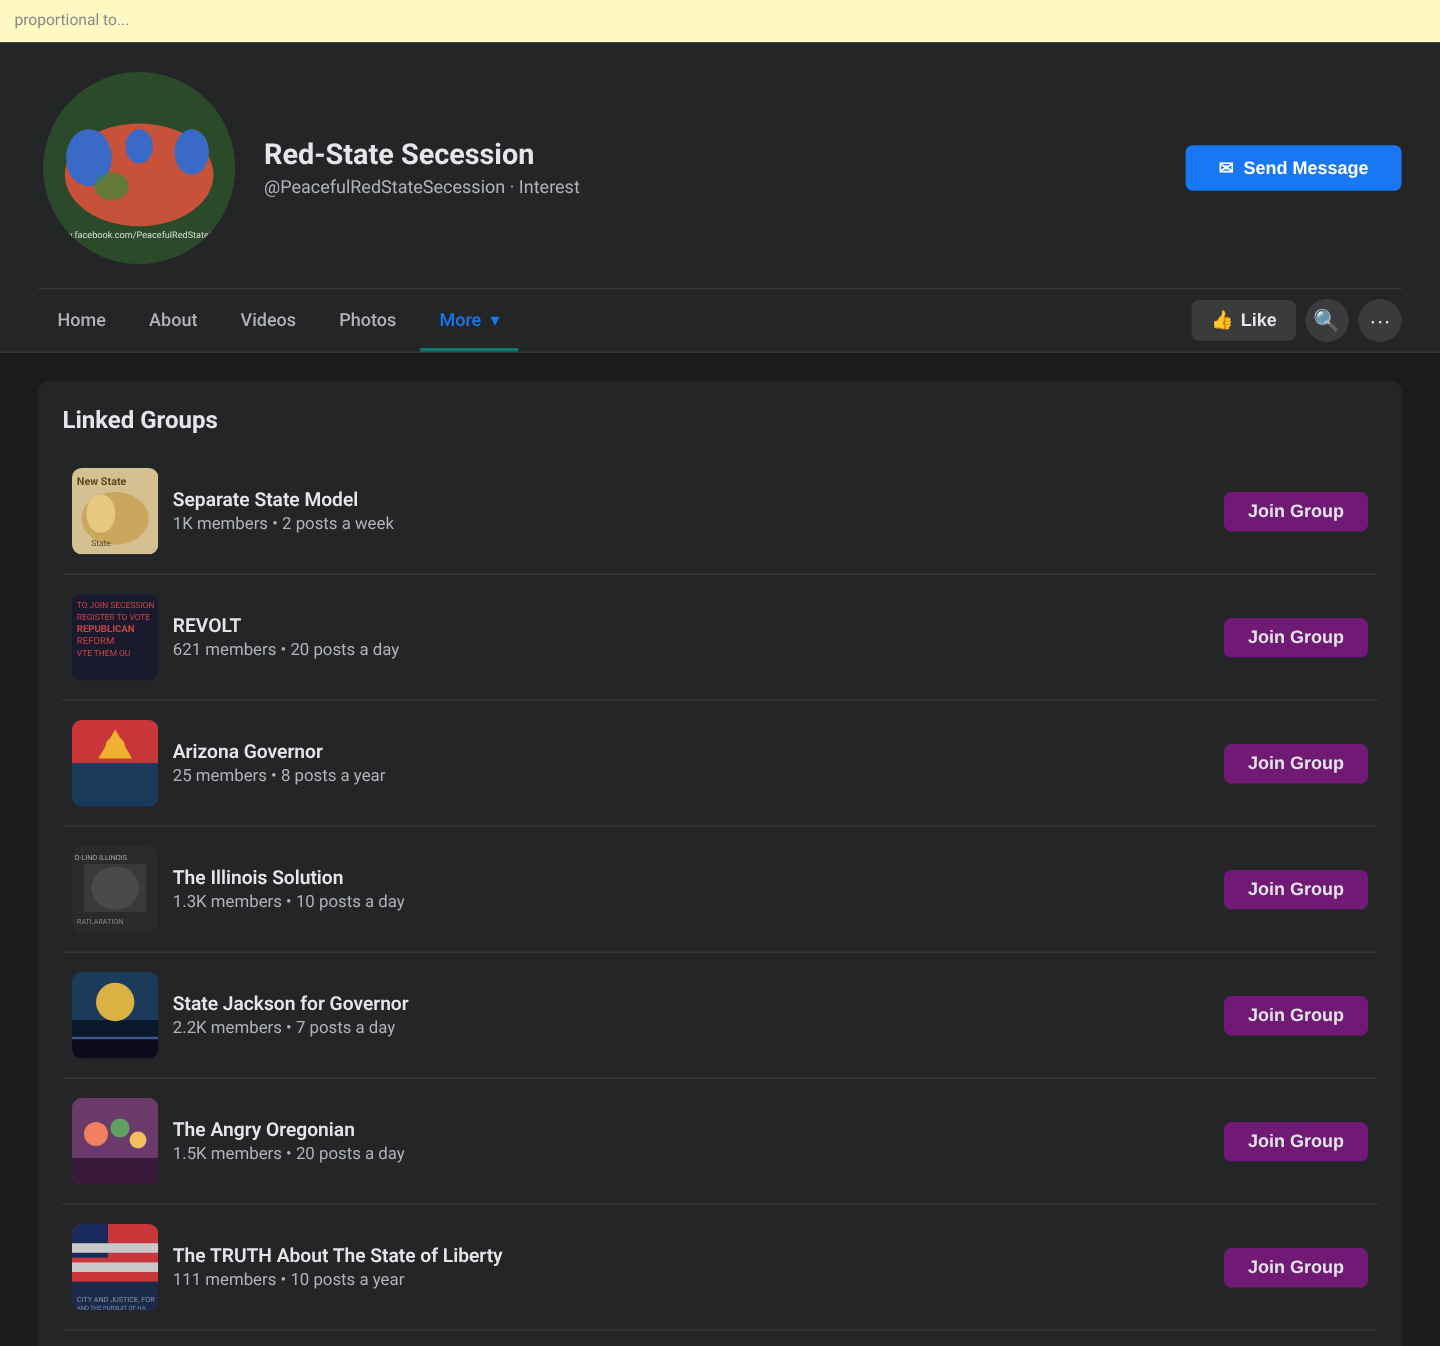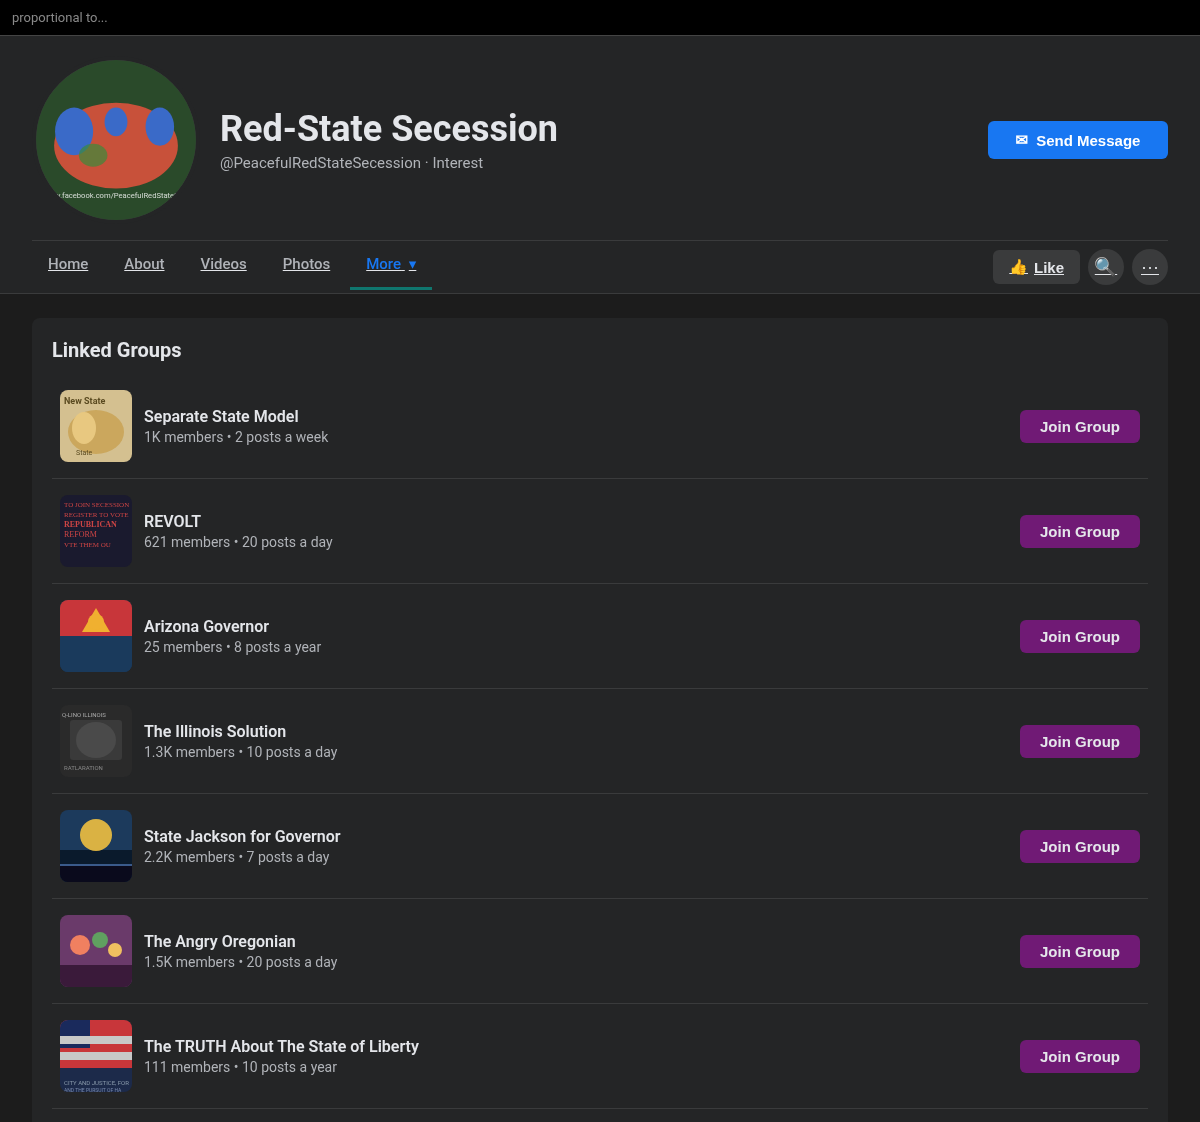--- a/index.html
+++ b/index.html
@@ -6,21 +6,21 @@
     body {
       background: #1c1c1c;
       color: #e4e6ea;
       font-family: -apple-system, BlinkMacSystemFont, 'Segoe UI', Roboto, Helvetica, Arial, sans-serif;
       min-height: 1122px;
       width: 1200px;
     }
 
     
     .browser-bar {
-      background: #000000;
+      background: #fef9c3;
       height: 36px;
       border-bottom: 1px solid #444;
       display: flex;
       align-items: center;
       padding: 0 12px;
     }
 
     
     .page-header {
       background: #242526;
@@ -49,21 +49,21 @@
     .page-avatar svg {
       width: 100%;
       height: 100%;
     }
 
     .page-info {
       flex: 1;
     }
 
     .page-name {
-      font-size: 36px;
+      font-size: 24px;
       font-weight: 700;
       color: #e4e6ea;
       margin-bottom: 4px;
     }
 
     .page-meta {
       font-size: 15px;
       color: #b0b3b8;
     }
 
@@ -80,25 +80,24 @@
       align-items: center;
       gap: 8px;
       white-space: nowrap;
       min-width: 180px;
       justify-content: center;
     }
 
     
     .page-nav {
       display: flex;
-      align-items: flex-start;
+      align-items: flex-end;
       border-top: 1px solid #3a3b3c;
       padding: 0;
       gap: 4px;
-      text-decoration: underline;
     }
 
     .nav-tab {
       padding: 14px 16px;
       font-size: 15px;
       font-weight: 500;
       color: #b0b3b8;
       cursor: pointer;
       border-bottom: 3px solid transparent;
       white-space: nowrap;
@@ -307,21 +306,21 @@
   </svg>
           </div>
           <div class="group-details">
             <div class="group-name">Separate State Model</div>
             <div class="group-stats">1K members • 2 posts a week</div>
           </div>
           <button class="join-group-btn">Join Group</button>
         </div>
         <div class="divider"></div>
         <div class="group-item">
-          <div class="group-thumb-placeholder" style="width: 72px; height: 72px; border-radius: 8px; overflow: hidden; flex-shrink: 0; font-family: Liberation Serif, serif;">
+          <div class="group-thumb-placeholder" style="width: 72px; height: 72px; border-radius: 8px; overflow: hidden; flex-shrink: 0;">
             <svg viewBox="0 0 72 72" xmlns="http://www.w3.org/2000/svg">
     <rect width="72" height="72" fill="#1a1a2e"></rect>
     <text x="4" y="12" font-size="7" fill="#cc4444">TO JOIN SECESSION</text>
     <text x="4" y="22" font-size="7" fill="#cc4444">REGISTER TO VOTE</text>
     <text x="4" y="32" font-size="8" fill="#cc4444" font-weight="bold">REPUBLICAN</text>
     <text x="4" y="42" font-size="8" fill="#cc4444">REFORM</text>
     <text x="4" y="52" font-size="7" fill="#cc4444">VTE THEM OU</text>
   </svg>
           </div>
           <div class="group-details">

